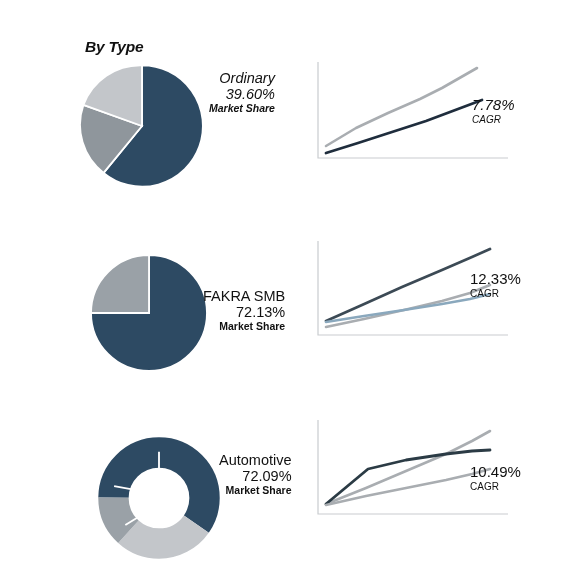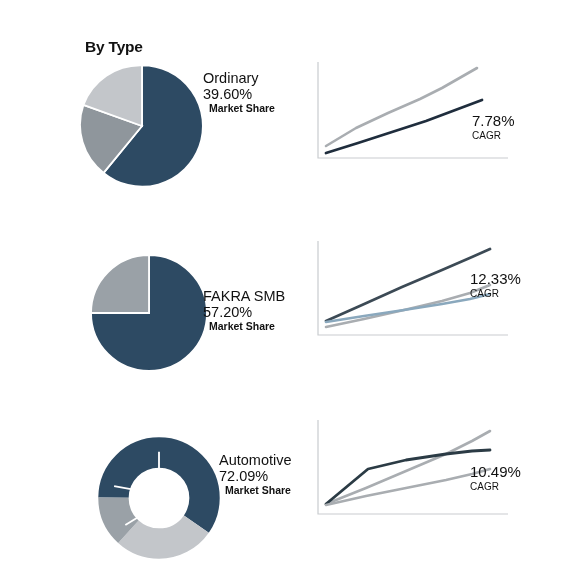--- a/index.html
+++ b/index.html
@@ -5,21 +5,21 @@
   html,body{margin:0;padding:0;}
   body{
     width:580px;height:580px;
     background:#ffffff;
     font-family:"Liberation Sans","DejaVu Sans",sans-serif;
     color:#111111;
     overflow:hidden;
     position:relative;
   }
   .section{position:absolute;left:0;width:580px;}
-  #sec-0{top:0;height:200px;}
+  #sec-0{top:0;height:200px;font-style:italic;}
   #sec-1{top:195px;height:190px;}
   #sec-2{top:380px;height:200px;}
 
   .sec-title{
     position:absolute;
     font-size:15.5px;
     font-weight:bold;
     letter-spacing:-0.2px;
     color:#111;
     white-space:nowrap;
@@ -28,41 +28,41 @@
   #sec-1 .sec-title{left:85px;top:30px;}
   #sec-2 .sec-title{left:85px;top:30px;}
 
   .pie-wrap{position:absolute;}
   #sec-0 .pie-wrap{left:76px;top:60px;width:132px;height:132px;}
   #sec-1 .pie-wrap{left:86px;top:55px;width:126px;height:126px;}
   #sec-2 .pie-wrap{left:93px;top:52px;width:132px;height:132px;}
 
   .pie-wrap svg{display:block;width:100%;height:100%;}
 
-  .pie-label{position:absolute;line-height:1.12;}
+  .pie-label{position:absolute;line-height:1.12;text-align:right;}
   .pie-label .nm{font-size:14.5px;font-weight:400;color:#111;white-space:nowrap;}
   .pie-label .pct{font-size:14.5px;font-weight:400;color:#111;}
   .pie-label .ms{font-size:10.5px;font-weight:bold;color:#111;margin-top:1px;margin-left:6px;white-space:nowrap;}
   #sec-0 .pie-label{left:203px;top:70px;}
   #sec-1 .pie-label{left:203px;top:290px;}
   #sec-2 .pie-label{left:219px;top:452px;}
   #sec-1 .pie-label,#sec-2 .pie-label{top:auto;}
   #sec-1 .pie-label{top:93px;}
   #sec-2 .pie-label{top:72px;}
 
   .chart-wrap{position:absolute;}
   #sec-0 .chart-wrap{left:312px;top:58px;width:200px;height:108px;}
   #sec-1 .chart-wrap{left:312px;top:42px;width:200px;height:106px;}
   #sec-2 .chart-wrap{left:312px;top:36px;width:200px;height:106px;}
   .chart-wrap svg{display:block;width:100%;height:100%;}
 
   .cagr{position:absolute;line-height:1.18;}
   .cagr .v{font-size:15px;color:#111;white-space:nowrap;}
   .cagr .l{font-size:10px;color:#111;}
-  #sec-0 .cagr{left:472px;top:112px;}
+  #sec-0 .cagr{left:472px;top:96px;}
   #sec-1 .cagr{left:470px;top:75px;}
   #sec-2 .cagr{left:470px;top:83px;}
 </style>
 </head>
 <body>
 
 <div class="section" id="sec-0">
   <div class="sec-title">By Type</div>
 
   <div class="pie-wrap">
@@ -101,21 +101,21 @@
     <svg viewBox="0 0 100 100">
       <g>
         <path d="M50 50 L50 4 A46 46 0 1 1 4 50 Z" fill="#2d4a63" stroke="#ffffff" stroke-width="1.4"></path>
         <path d="M50 50 L4 50 A46 46 0 0 1 50 4 Z" fill="#9aa1a7" stroke="#ffffff" stroke-width="1.4"></path>
       </g>
     </svg>
   </div>
 
   <div class="pie-label">
     <div class="nm">FAKRA SMB</div>
-    <div class="pct">57.20%</div>
+    <div class="pct">72.13%</div>
     <div class="ms">Market Share</div>
   </div>
 
   <div class="chart-wrap">
     <svg viewBox="0 0 200 106">
       <path d="M6 4 L6 98 L196 98" fill="none" stroke="#c9cccf" stroke-width="1.2"></path>
       <polyline points="14,84 50,68 90,50 130,33 160,20 178,12" fill="none" stroke="#3c4a55" stroke-width="2.7" stroke-linecap="round" stroke-linejoin="round"></polyline>
       <polyline points="14,90 52,82 92,73 130,64 158,56 178,48" fill="none" stroke="#a9adb1" stroke-width="2.6" stroke-linecap="round" stroke-linejoin="round"></polyline>
       <polyline points="14,85 52,79 92,73 130,67 158,62 178,57" fill="none" stroke="#8aa8bd" stroke-width="2.6" stroke-linecap="round" stroke-linejoin="round"></polyline>
     </svg>

